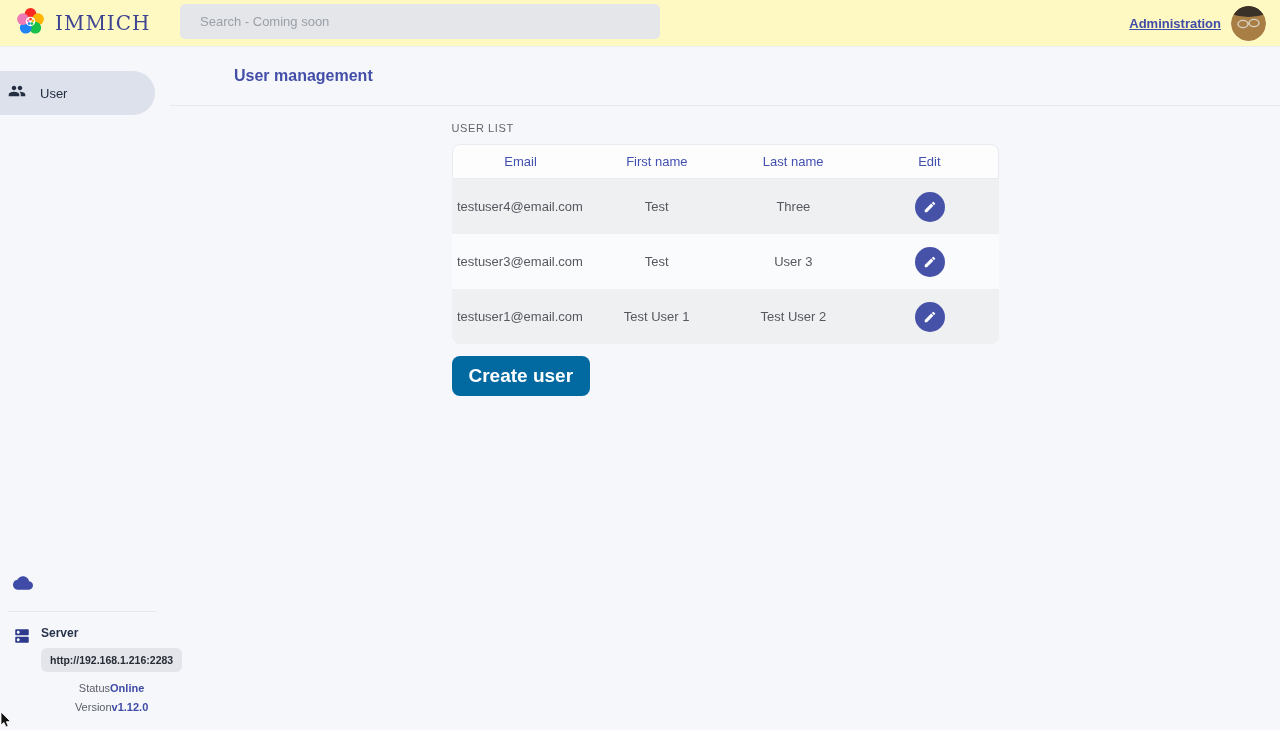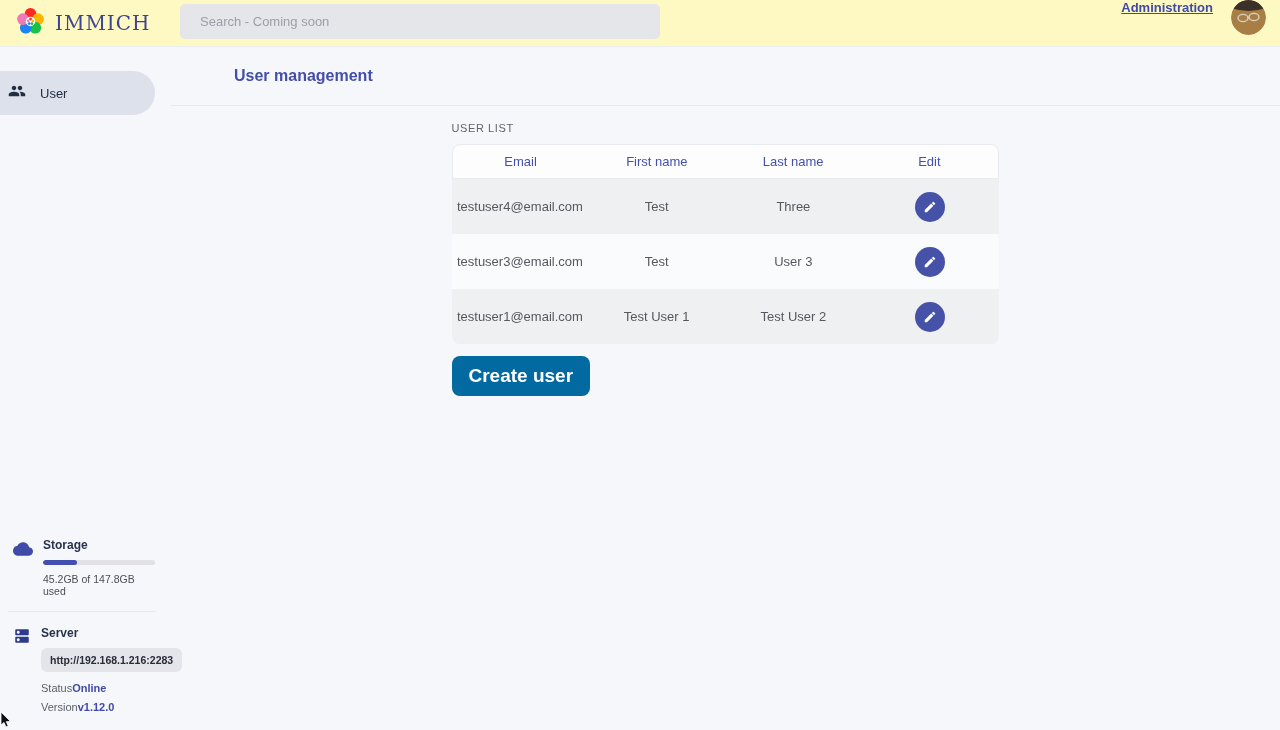--- a/index.html
+++ b/index.html
@@ -49,21 +49,22 @@
     color: #3c4043;
     outline: none;
   }
   .search-bar::placeholder { color: #9ba0a8; }
   .topbar-right {
     position: absolute;
     right: 14px;
     top: 0;
     height: 47px;
     display: flex;
-    gap: 18px;
+    align-items: center;
+    gap: 10px;
   }
   .admin-link {
     font-size: 13px;
     font-weight: bold;
     color: #3f4ba6;
     text-decoration: underline;
     cursor: pointer;
   }
   .avatar {
     width: 35px;
@@ -149,21 +150,21 @@
     border-radius: 6px;
     padding: 6px 9px;
     font-size: 10.5px;
     font-weight: bold;
     color: #272c36;
     margin-bottom: 10px;
     cursor: default;
   }
   .kv-row {
     display: flex;
-    justify-content: flex-start;
+    justify-content: center;
     align-items: center;
     margin-bottom: 7px;
   }
   .kv-key { font-size: 11px; color: #5b606a; }
   .kv-val { font-size: 11px; font-weight: bold; color: #3f4ba6; }
 
   
   .main { flex: 1; display: flex; flex-direction: column; }
   .main-header {
     height: 59px;
@@ -316,27 +317,20 @@
     </div>
 
     <div class="sidebar-bottom">
 
       <div class="info-row">
         <span style="margin-top:1px;">
           <svg width="20" height="20" viewBox="0 0 24 24" fill="#3f4ba6">
             <path d="M19.35 10.04C18.67 6.59 15.64 4 12 4 9.11 4 6.6 5.64 5.35 8.04 2.34 8.36 0 10.91 0 14c0 3.31 2.69 6 6 6h13c2.76 0 5-2.24 5-5 0-2.64-2.05-4.78-4.65-4.96z"></path>
           </svg>
         </span>
-        <div class="info-body">
-          <div class="info-title">Storage</div>
-          <div class="progress-track">
-            <div class="progress-fill" style="width: 30.6%;"></div>
-          </div>
-          <div class="usage-text">45.2GB of 147.8GB used</div>
-        </div>
       </div>
 
       <hr class="side-divider">
 
       <div class="info-row">
         <span style="margin-top:1px;">
           <svg width="18" height="18" viewBox="0 0 24 24" fill="#2d3a8c">
             <path d="M20 3H4c-.55 0-1 .45-1 1v6c0 .55.45 1 1 1h16c.55 0 1-.45 1-1V4c0-.55-.45-1-1-1zM7 9c-1.1 0-2-.9-2-2s.9-2 2-2 2 .9 2 2-.9 2-2 2zm13 4H4c-.55 0-1 .45-1 1v6c0 .55.45 1 1 1h16c.55 0 1-.45 1-1v-6c0-.55-.45-1-1-1zM7 19c-1.1 0-2-.9-2-2s.9-2 2-2 2 .9 2 2-.9 2-2 2z"></path>
           </svg>
         </span>

